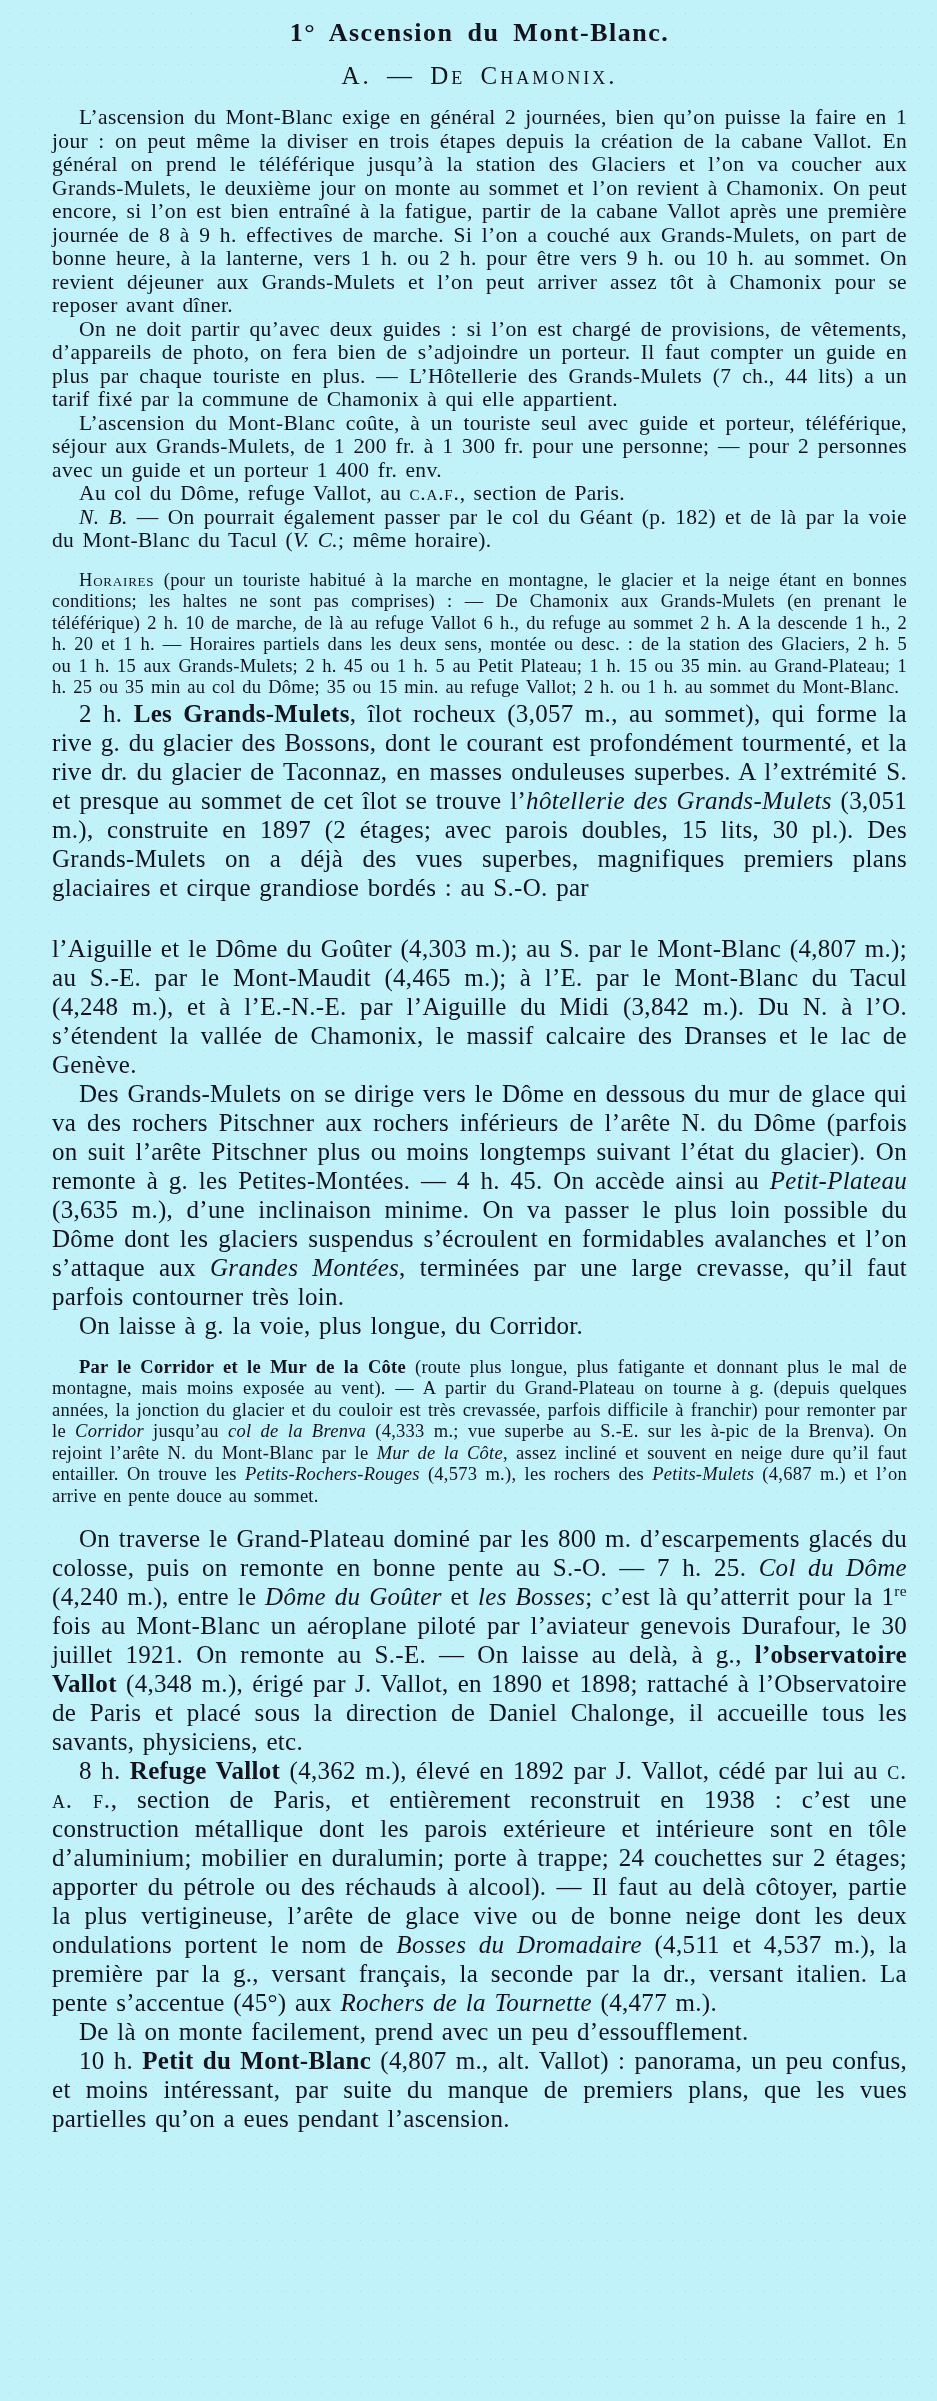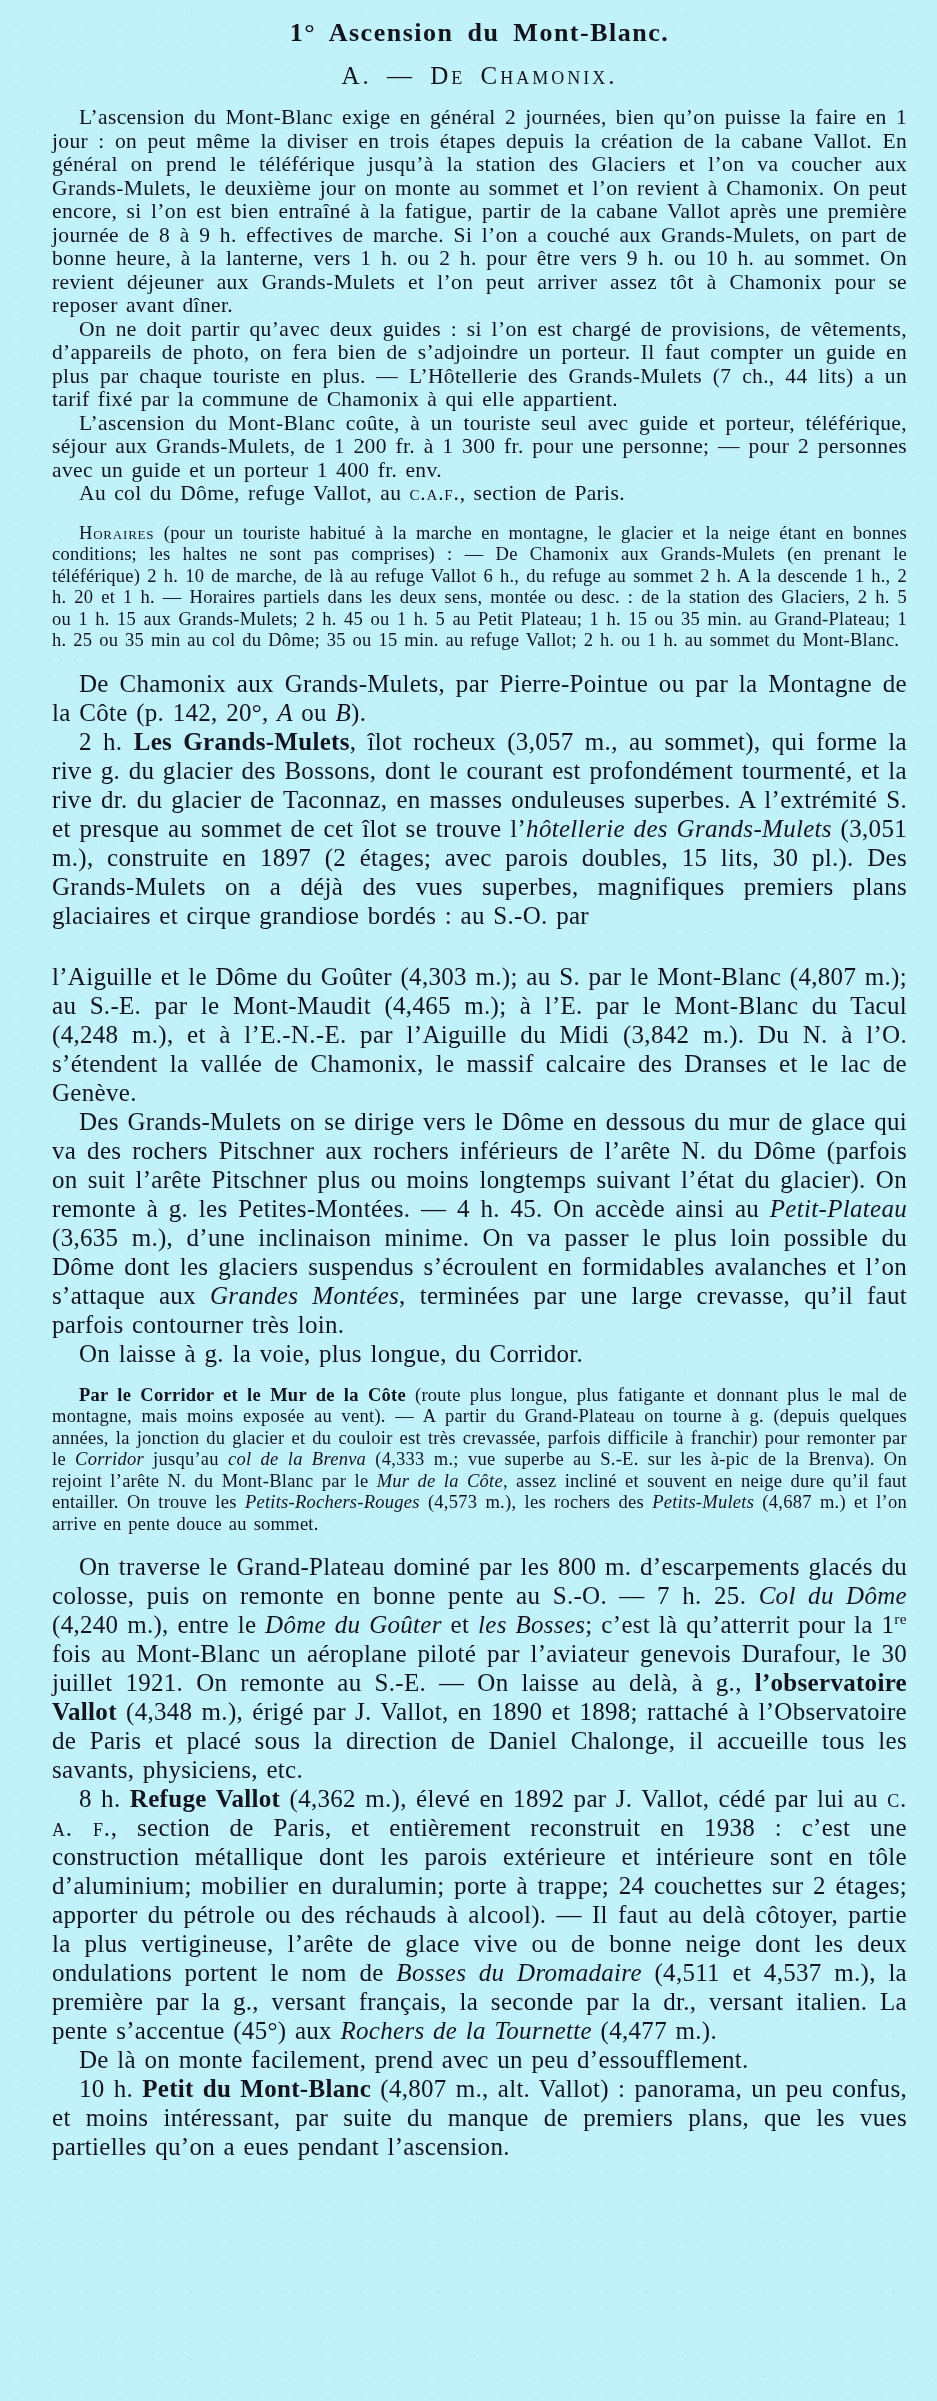--- a/index.html
+++ b/index.html
@@ -76,22 +76,22 @@
 <body>
 
 <div class="sheet">
   <h1 class="title">1° Ascension du Mont-Blanc.</h1>
   <h2 class="subtitle">A. — De Chamonix.</h2>
   <div>
       <p class="para intro">L’ascension du Mont-Blanc exige en général 2 journées, bien qu’on puisse la faire en 1 jour : on peut même la diviser en trois étapes depuis la création de la cabane Vallot. En général on prend le téléférique jusqu’à la station des Glaciers et l’on va coucher aux Grands-Mulets, le deuxième jour on monte au sommet et l’on revient à Chamonix. On peut encore, si l’on est bien entraîné à la fatigue, partir de la cabane Vallot après une première journée de 8 à 9 h. effectives de marche. Si l’on a couché aux Grands-Mulets, on part de bonne heure, à la lanterne, vers 1 h. ou 2 h. pour être vers 9 h. ou 10 h. au sommet. On revient déjeuner aux Grands-Mulets et l’on peut arriver assez tôt à Chamonix pour se reposer avant dîner.</p>
       <p class="para intro">On ne doit partir qu’avec deux guides : si l’on est chargé de provisions, de vêtements, d’appareils de photo, on fera bien de s’adjoindre un porteur. Il faut compter un guide en plus par chaque touriste en plus. — L’Hôtellerie des Grands-Mulets (7 ch., 44 lits) a un tarif fixé par la commune de Chamonix à qui elle appartient.</p>
       <p class="para intro">L’ascension du Mont-Blanc coûte, à un touriste seul avec guide et porteur, téléférique, séjour aux Grands-Mulets, de 1 200 fr. à 1 300 fr. pour une personne; — pour 2 personnes avec un guide et un porteur 1 400 fr. env.</p>
       <p class="para intro">Au col du Dôme, refuge Vallot, au <span class="sc">c.a.f.</span>, section de Paris.</p>
+      <p class="para intro"><span class="i">N. B.</span> — On pourrait également passer par le col du Géant (p. 182) et de là par la voie du Mont-Blanc du Tacul (<span class="i">V. C.</span>; même horaire).</p>
       <p class="para small gap"><span class="sc">Horaires</span> (pour un touriste habitué à la marche en montagne, le glacier et la neige étant en bonnes conditions; les haltes ne sont pas comprises) : — De Chamonix aux Grands-Mulets (en prenant le téléférique) 2 h. 10 de marche, de là au refuge Vallot 6 h., du refuge au sommet 2 h. A la descende 1 h., 2 h. 20 et 1 h. — Horaires partiels dans les deux sens, montée ou desc. : de la station des Glaciers, 2 h. 5 ou 1 h. 15 aux Grands-Mulets; 2 h. 45 ou 1 h. 5 au Petit Plateau; 1 h. 15 ou 35 min. au Grand-Plateau; 1 h. 25 ou 35 min au col du Dôme; 35 ou 15 min. au refuge Vallot; 2 h. ou 1 h. au sommet du Mont-Blanc.</p>
-      <p class="para large gap">De Chamonix aux Grands-Mulets, par Pierre-Pointue ou par la Montagne de la Côte (p. 142, 20°, <span class="i">A</span> ou <span class="i">B</span>).</p>
       <p class="para large">2 h. <span class="b">Les Grands-Mulets</span>, îlot rocheux (3,057 m., au sommet), qui forme la rive g. du glacier des Bossons, dont le courant est profondément tourmenté, et la rive dr. du glacier de Taconnaz, en masses onduleuses superbes. A l’extrémité S. et presque au sommet de cet îlot se trouve l’<span class="i">hôtellerie des Grands-Mulets</span> (3,051 m.), construite en 1897 (2 étages; avec parois doubles, 15 lits, 30 pl.). Des Grands-Mulets on a déjà des vues superbes, magnifiques premiers plans glaciaires et cirque grandiose bordés : au S.-O. par</p>
       <p class="para large pagegap noindent">l’Aiguille et le Dôme du Goûter (4,303 m.); au S. par le Mont-Blanc (4,807 m.); au S.-E. par le Mont-Maudit (4,465 m.); à l’E. par le Mont-Blanc du Tacul (4,248 m.), et à l’E.-N.-E. par l’Aiguille du Midi (3,842 m.). Du N. à l’O. s’étendent la vallée de Chamonix, le massif calcaire des Dranses et le lac de Genève.</p>
       <p class="para large">Des Grands-Mulets on se dirige vers le Dôme en dessous du mur de glace qui va des rochers Pitschner aux rochers inférieurs de l’arête N. du Dôme (parfois on suit l’arête Pitschner plus ou moins longtemps suivant l’état du glacier). On remonte à g. les Petites-Montées. — 4 h. 45. On accède ainsi au <span class="i">Petit-Plateau</span> (3,635 m.), d’une inclinaison minime. On va passer le plus loin possible du Dôme dont les glaciers suspendus s’écroulent en formidables avalanches et l’on s’attaque aux <span class="i">Grandes Montées</span>, terminées par une large crevasse, qu’il faut parfois contourner très loin.</p>
       <p class="para large">On laisse à g. la voie, plus longue, du Corridor.</p>
       <p class="para small gap"><span class="b">Par le Corridor et le Mur de la Côte</span> (route plus longue, plus fatigante et donnant plus le mal de montagne, mais moins exposée au vent). — A partir du Grand-Plateau on tourne à g. (depuis quelques années, la jonction du glacier et du couloir est très crevassée, parfois difficile à franchir) pour remonter par le <span class="i">Corridor</span> jusqu’au <span class="i">col de la Brenva</span> (4,333 m.; vue superbe au S.-E. sur les à-pic de la Brenva). On rejoint l’arête N. du Mont-Blanc par le <span class="i">Mur de la Côte</span>, assez incliné et souvent en neige dure qu’il faut entailler. On trouve les <span class="i">Petits-Rochers-Rouges</span> (4,573 m.), les rochers des <span class="i">Petits-Mulets</span> (4,687 m.) et l’on arrive en pente douce au sommet.</p>
       <p class="para large gap">On traverse le Grand-Plateau dominé par les 800 m. d’escarpements glacés du colosse, puis on remonte en bonne pente au S.-O. — 7 h. 25. <span class="i">Col du Dôme</span> (4,240 m.), entre le <span class="i">Dôme du Goûter</span> et <span class="i">les Bosses</span>; c’est là qu’atterrit pour la 1<sup>re</sup> fois au Mont-Blanc un aéroplane piloté par l’aviateur genevois Durafour, le 30 juillet 1921. On remonte au S.-E. — On laisse au delà, à g., <span class="b">l’observatoire Vallot</span> (4,348 m.), érigé par J. Vallot, en 1890 et 1898; rattaché à l’Observatoire de Paris et placé sous la direction de Daniel Chalonge, il accueille tous les savants, physiciens, etc.</p>
       <p class="para large">8 h. <span class="b">Refuge Vallot</span> (4,362 m.), élevé en 1892 par J. Vallot, cédé par lui au <span class="sc">c. a. f.</span>, section de Paris, et entièrement reconstruit en 1938 : c’est une construction métallique dont les parois extérieure et intérieure sont en tôle d’aluminium; mobilier en duralumin; porte à trappe; 24 couchettes sur 2 étages; apporter du pétrole ou des réchauds à alcool). — Il faut au delà côtoyer, partie la plus vertigineuse, l’arête de glace vive ou de bonne neige dont les deux ondulations portent le nom de <span class="i">Bosses du Dromadaire</span> (4,511 et 4,537 m.), la première par la g., versant français, la seconde par la dr., versant italien. La pente s’accentue (45°) aux <span class="i">Rochers de la Tournette</span> (4,477 m.).</p>
       <p class="para large">De là on monte facilement, prend avec un peu d’essoufflement.</p>
       <p class="para large">10 h. <span class="b">Petit du Mont-Blanc</span> (4,807 m., alt. Vallot) : panorama, un peu confus, et moins intéressant, par suite du manque de premiers plans, que les vues partielles qu’on a eues pendant l’ascension.</p>
     </div>

